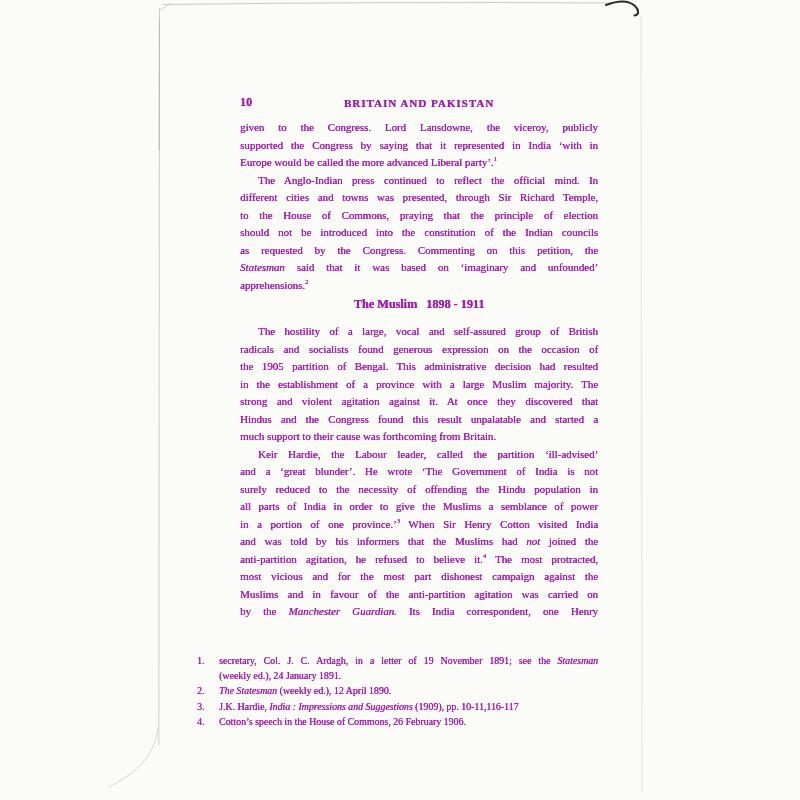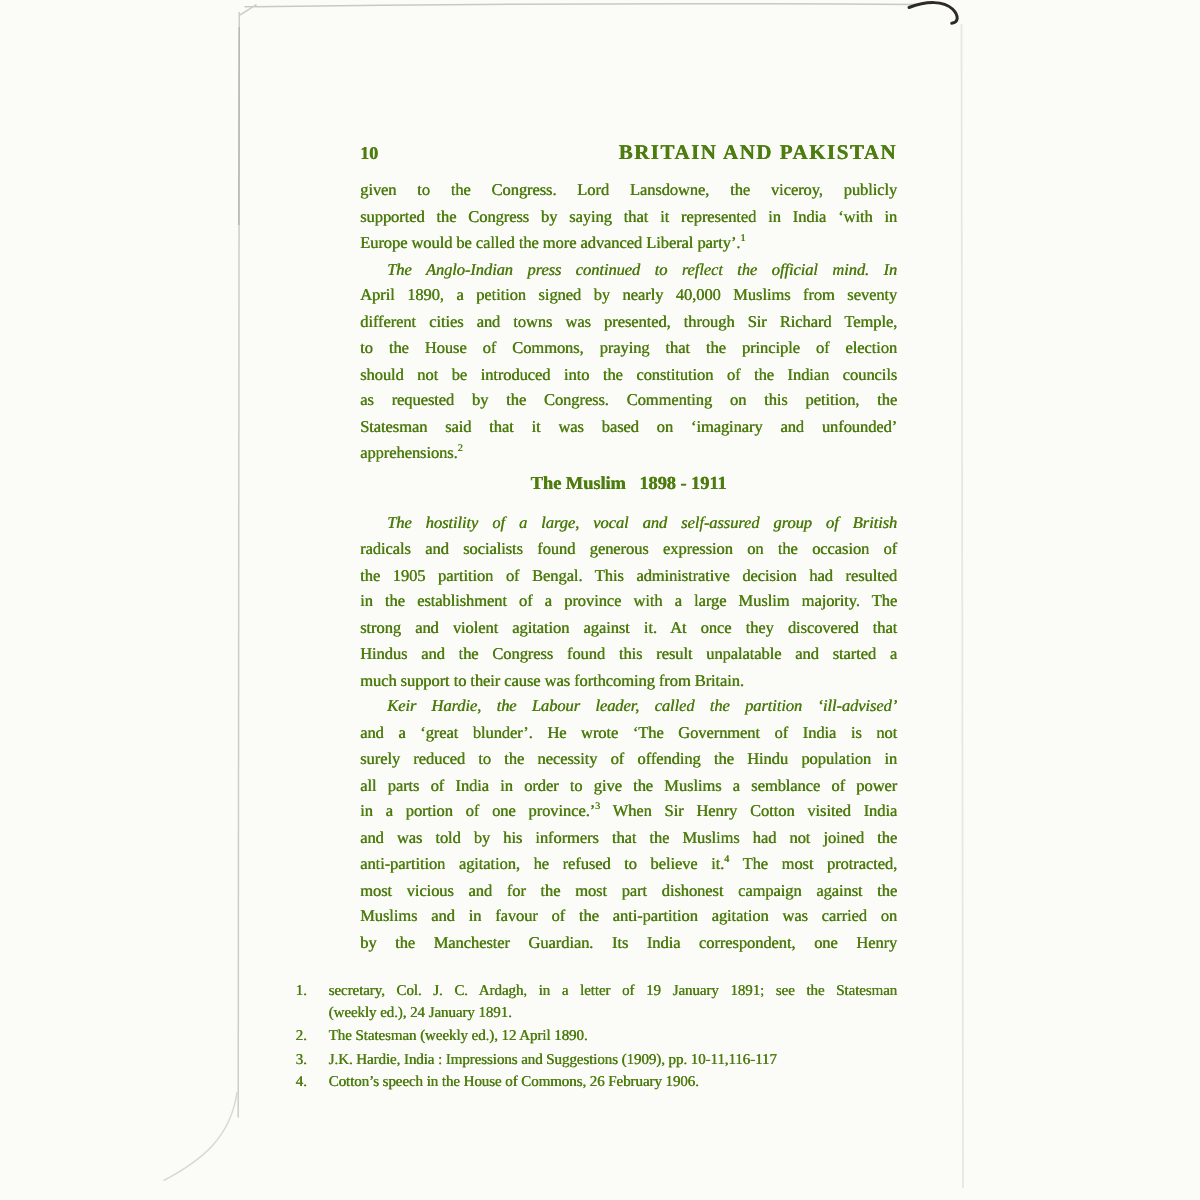--- a/index.html
+++ b/index.html
@@ -1,32 +1,32 @@
 <!DOCTYPE html>
 <html><head>
 <meta charset="utf-8">
 <style>
   html,body{margin:0;padding:0;}
   .canvas{
     position:relative;width:800px;height:800px;overflow:hidden;
-    background:#fbfbf8;color:#4d7c0f;
+    background:#fbfbf8;color:#a21caf;
     font-family:"Liberation Serif", serif;
     text-shadow:0.3px 0 0 currentColor;
   }
   .artifacts{position:absolute;left:0;top:0;pointer-events:none;}
   .runhead{position:absolute;top:95px;left:240px;width:358px;height:16px;}
   .pagenum{position:absolute;left:0;top:0;font-size:12px;font-weight:bold;line-height:14px;}
-  .runtitle{display:block;text-align:right;font-size:14px;font-weight:bold;
+  .runtitle{display:block;text-align:center;font-size:11px;font-weight:bold;
     letter-spacing:1px;line-height:14px;padding-top:1px;}
   .bodytext{position:absolute;top:119px;left:240px;width:358px;
     font-size:11px;line-height:17.5px;letter-spacing:-0.05px;}
   .line{text-align:justify;text-align-last:justify;height:17.5px;overflow:visible;}
   .line.last{text-align-last:left;}
-  .line.indent{text-indent:18px;font-style:italic;}
-  .it{}
+  .line.indent{text-indent:18px;}
+  .it{font-style:italic;}
   sup{font-size:0.62em;vertical-align:super;line-height:0;}
   .heading{text-align:center;font-weight:bold;font-size:12.3px;line-height:17px;
     margin:2px 0 10px 0;}
   .heading span + span{margin-left:9px;}
   .footnotes{position:absolute;top:653px;left:197px;width:401px;
     font-size:10px;line-height:15.2px;letter-spacing:-0.05px;}
   .fn{display:flex;}
   .fn-num{flex:0 0 22px;width:22px;}
   .fn-text{flex:1;}
   .fn-line{text-align:justify;text-align-last:justify;height:15.2px;overflow:visible;}
@@ -55,21 +55,20 @@
   <div class="runhead">
     <span class="pagenum">10</span>
     <span class="runtitle">BRITAIN AND PAKISTAN</span>
   </div>
 
   <div class="bodytext">
       <div class="line"><span>given to the Congress. Lord Lansdowne, the viceroy, publicly</span></div>
       <div class="line"><span>supported the Congress by saying that it represented in India ‘with in</span></div>
       <div class="line last"><span>Europe would be called the more advanced Liberal party’.</span><sup>1</sup></div>
       <div class="line indent"><span>The Anglo-Indian press continued to reflect the official mind. In</span></div>
-      <div class="line"><span>April 1890, a petition signed by nearly 40,000 Muslims from seventy</span></div>
       <div class="line"><span>different cities and towns was presented, through Sir Richard Temple,</span></div>
       <div class="line"><span>to the House of Commons, praying that the principle of election</span></div>
       <div class="line"><span>should not be introduced into the constitution of the Indian councils</span></div>
       <div class="line"><span>as requested by the Congress. Commenting on this petition, the</span></div>
       <div class="line"><span class="it">Statesman</span><span> said that it was based on ‘imaginary and unfounded’</span></div>
       <div class="line last"><span>apprehensions.</span><sup>2</sup></div>
       <div class="heading"><span>The Muslim</span><span>1898 - 1911</span></div>
       <div class="line indent"><span>The hostility of a large, vocal and self-assured group of British</span></div>
       <div class="line"><span>radicals and socialists found generous expression on the occasion of</span></div>
       <div class="line"><span>the 1905 partition of Bengal. This administrative decision had resulted</span></div>
@@ -86,21 +85,21 @@
       <div class="line"><span>anti-partition agitation, he refused to believe it.</span><sup>4</sup><span> The most protracted,</span></div>
       <div class="line"><span>most vicious and for the most part dishonest campaign against the</span></div>
       <div class="line"><span>Muslims and in favour of the anti-partition agitation was carried on</span></div>
       <div class="line"><span>by the </span><span class="it">Manchester Guardian.</span><span> Its India correspondent, one Henry</span></div>
     </div>
 
   <div class="footnotes">
       <div class="fn">
         <div class="fn-num">1.</div>
         <div class="fn-text">
-          <div class="fn-line"><span>secretary, Col. J. C. Ardagh, in a letter of 19 January 1891; see the </span><span class="it">Statesman</span></div>
+          <div class="fn-line"><span>secretary, Col. J. C. Ardagh, in a letter of 19 November 1891; see the </span><span class="it">Statesman</span></div>
           <div class="fn-line last"><span>(weekly ed.), 24 January 1891.</span></div>
         </div>
       </div>
       <div class="fn">
         <div class="fn-num">2.</div>
         <div class="fn-text">
           <div class="fn-line last"><span class="it">The Statesman</span><span> (weekly ed.), 12 April 1890.</span></div>
         </div>
       </div>
       <div class="fn">

